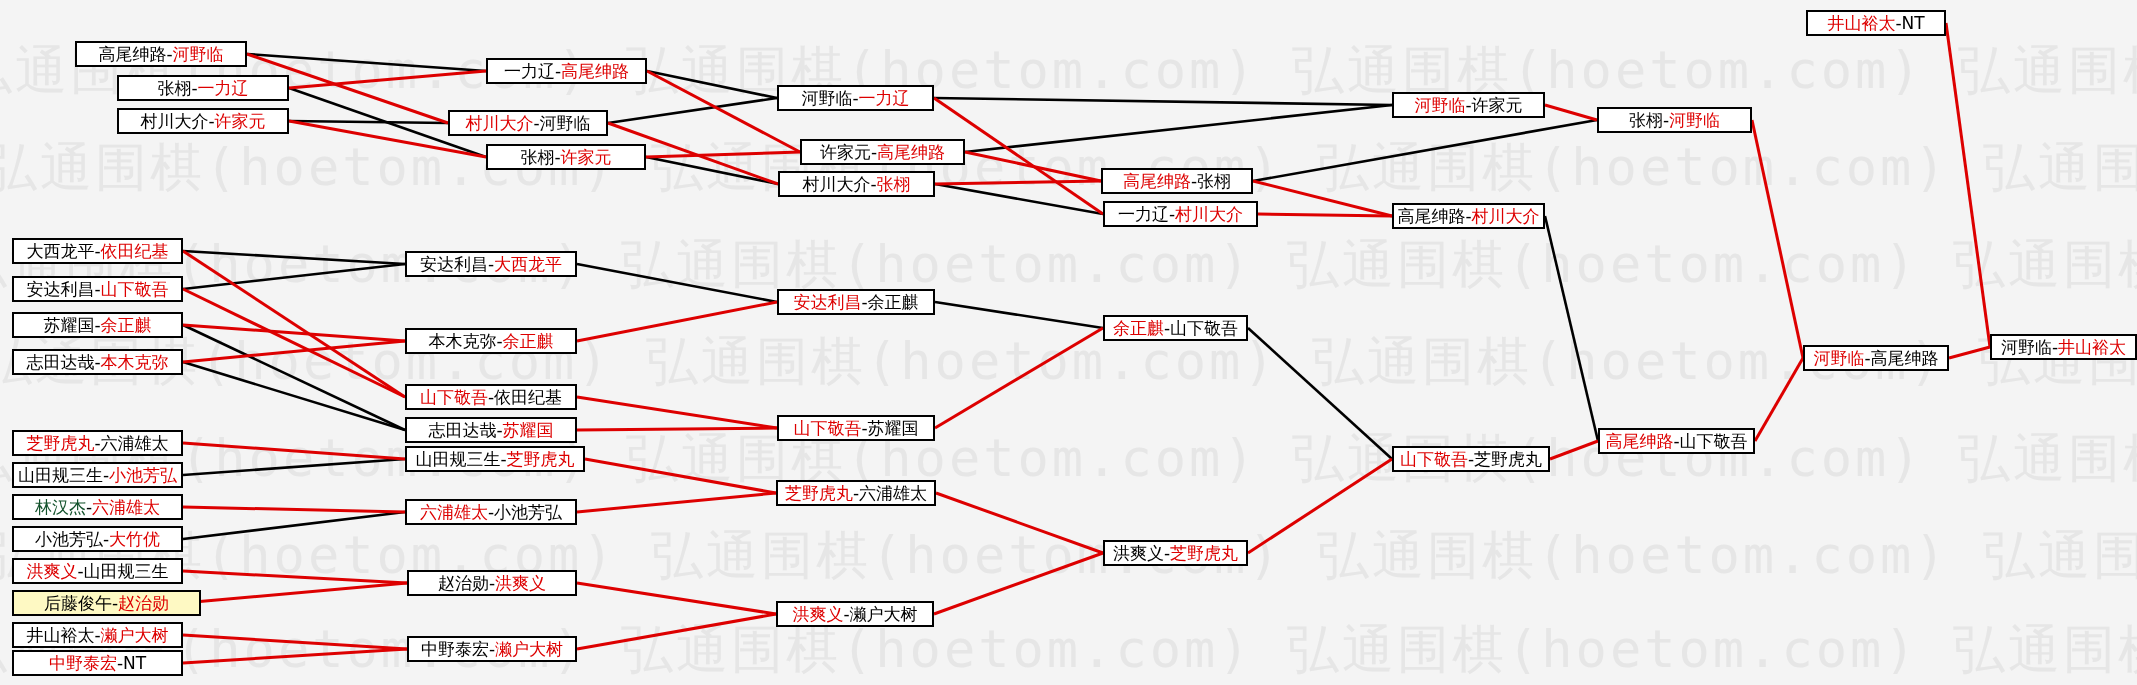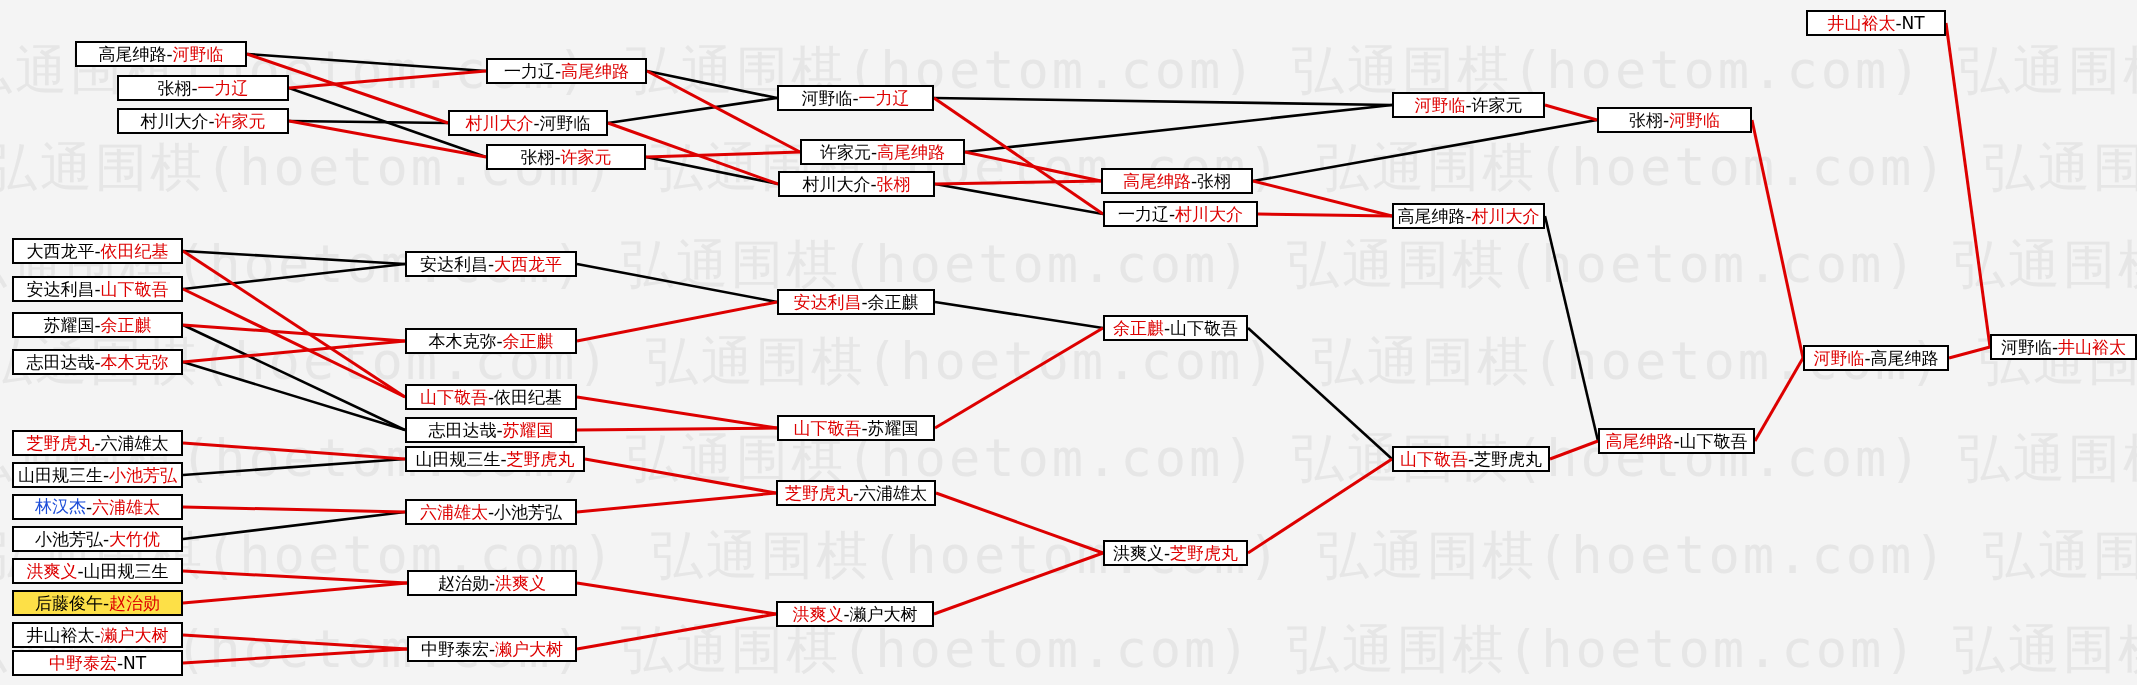--- a/index.html
+++ b/index.html
@@ -267,35 +267,35 @@
         <span class="nm" style="color: rgb(221, 0, 0);">芝野虎丸</span>
         <span class="nm" style="color: rgb(0, 0, 0);">-</span>
         <span class="nm" style="color: rgb(0, 0, 0);">六浦雄太</span>
       </div>
       <div class="match-box" style="left: 12px; top: 462px; width: 171px; border-color: rgb(0, 0, 0); background: rgb(255, 255, 255);">
         <span class="nm" style="color: rgb(0, 0, 0);">山田规三生</span>
         <span class="nm" style="color: rgb(0, 0, 0);">-</span>
         <span class="nm" style="color: rgb(221, 0, 0);">小池芳弘</span>
       </div>
       <div class="match-box" style="left: 12px; top: 494px; width: 171px; border-color: rgb(0, 0, 0); background: rgb(255, 255, 255);">
-        <span class="nm" style="color: #1d4ed8; font-family: Liberation Serif, serif;">林汉杰</span>
+        <span class="nm" style="color: #14532d;">林汉杰</span>
         <span class="nm" style="color: rgb(0, 0, 0);">-</span>
         <span class="nm" style="color: rgb(221, 0, 0);">六浦雄太</span>
       </div>
       <div class="match-box" style="left: 12px; top: 526px; width: 171px; border-color: rgb(0, 0, 0); background: rgb(255, 255, 255);">
         <span class="nm" style="color: rgb(0, 0, 0);">小池芳弘</span>
         <span class="nm" style="color: rgb(0, 0, 0);">-</span>
         <span class="nm" style="color: rgb(221, 0, 0);">大竹优</span>
       </div>
       <div class="match-box" style="left: 12px; top: 558px; width: 171px; border-color: rgb(0, 0, 0); background: rgb(255, 255, 255);">
         <span class="nm" style="color: rgb(221, 0, 0);">洪爽义</span>
         <span class="nm" style="color: rgb(0, 0, 0);">-</span>
         <span class="nm" style="color: rgb(0, 0, 0);">山田规三生</span>
       </div>
-      <div class="match-box" style="left: 12px; top: 590px; width: 171px; border-color: rgb(0, 0, 0); background: #fde047;">
+      <div class="match-box" style="left: 12px; top: 590px; width: 189px; border-color: rgb(0, 0, 0); background: #fef9c3;">
         <span class="nm" style="color: rgb(0, 0, 0);">后藤俊午</span>
         <span class="nm" style="color: rgb(0, 0, 0);">-</span>
         <span class="nm" style="color: rgb(221, 0, 0);">赵治勋</span>
       </div>
       <div class="match-box" style="left: 12px; top: 622px; width: 171px; border-color: rgb(0, 0, 0); background: rgb(255, 255, 255);">
         <span class="nm" style="color: rgb(0, 0, 0);">井山裕太</span>
         <span class="nm" style="color: rgb(0, 0, 0);">-</span>
         <span class="nm" style="color: rgb(221, 0, 0);">濑户大树</span>
       </div>
       <div class="match-box" style="left: 12px; top: 650px; width: 171px; border-color: rgb(0, 0, 0); background: rgb(255, 255, 255);">

